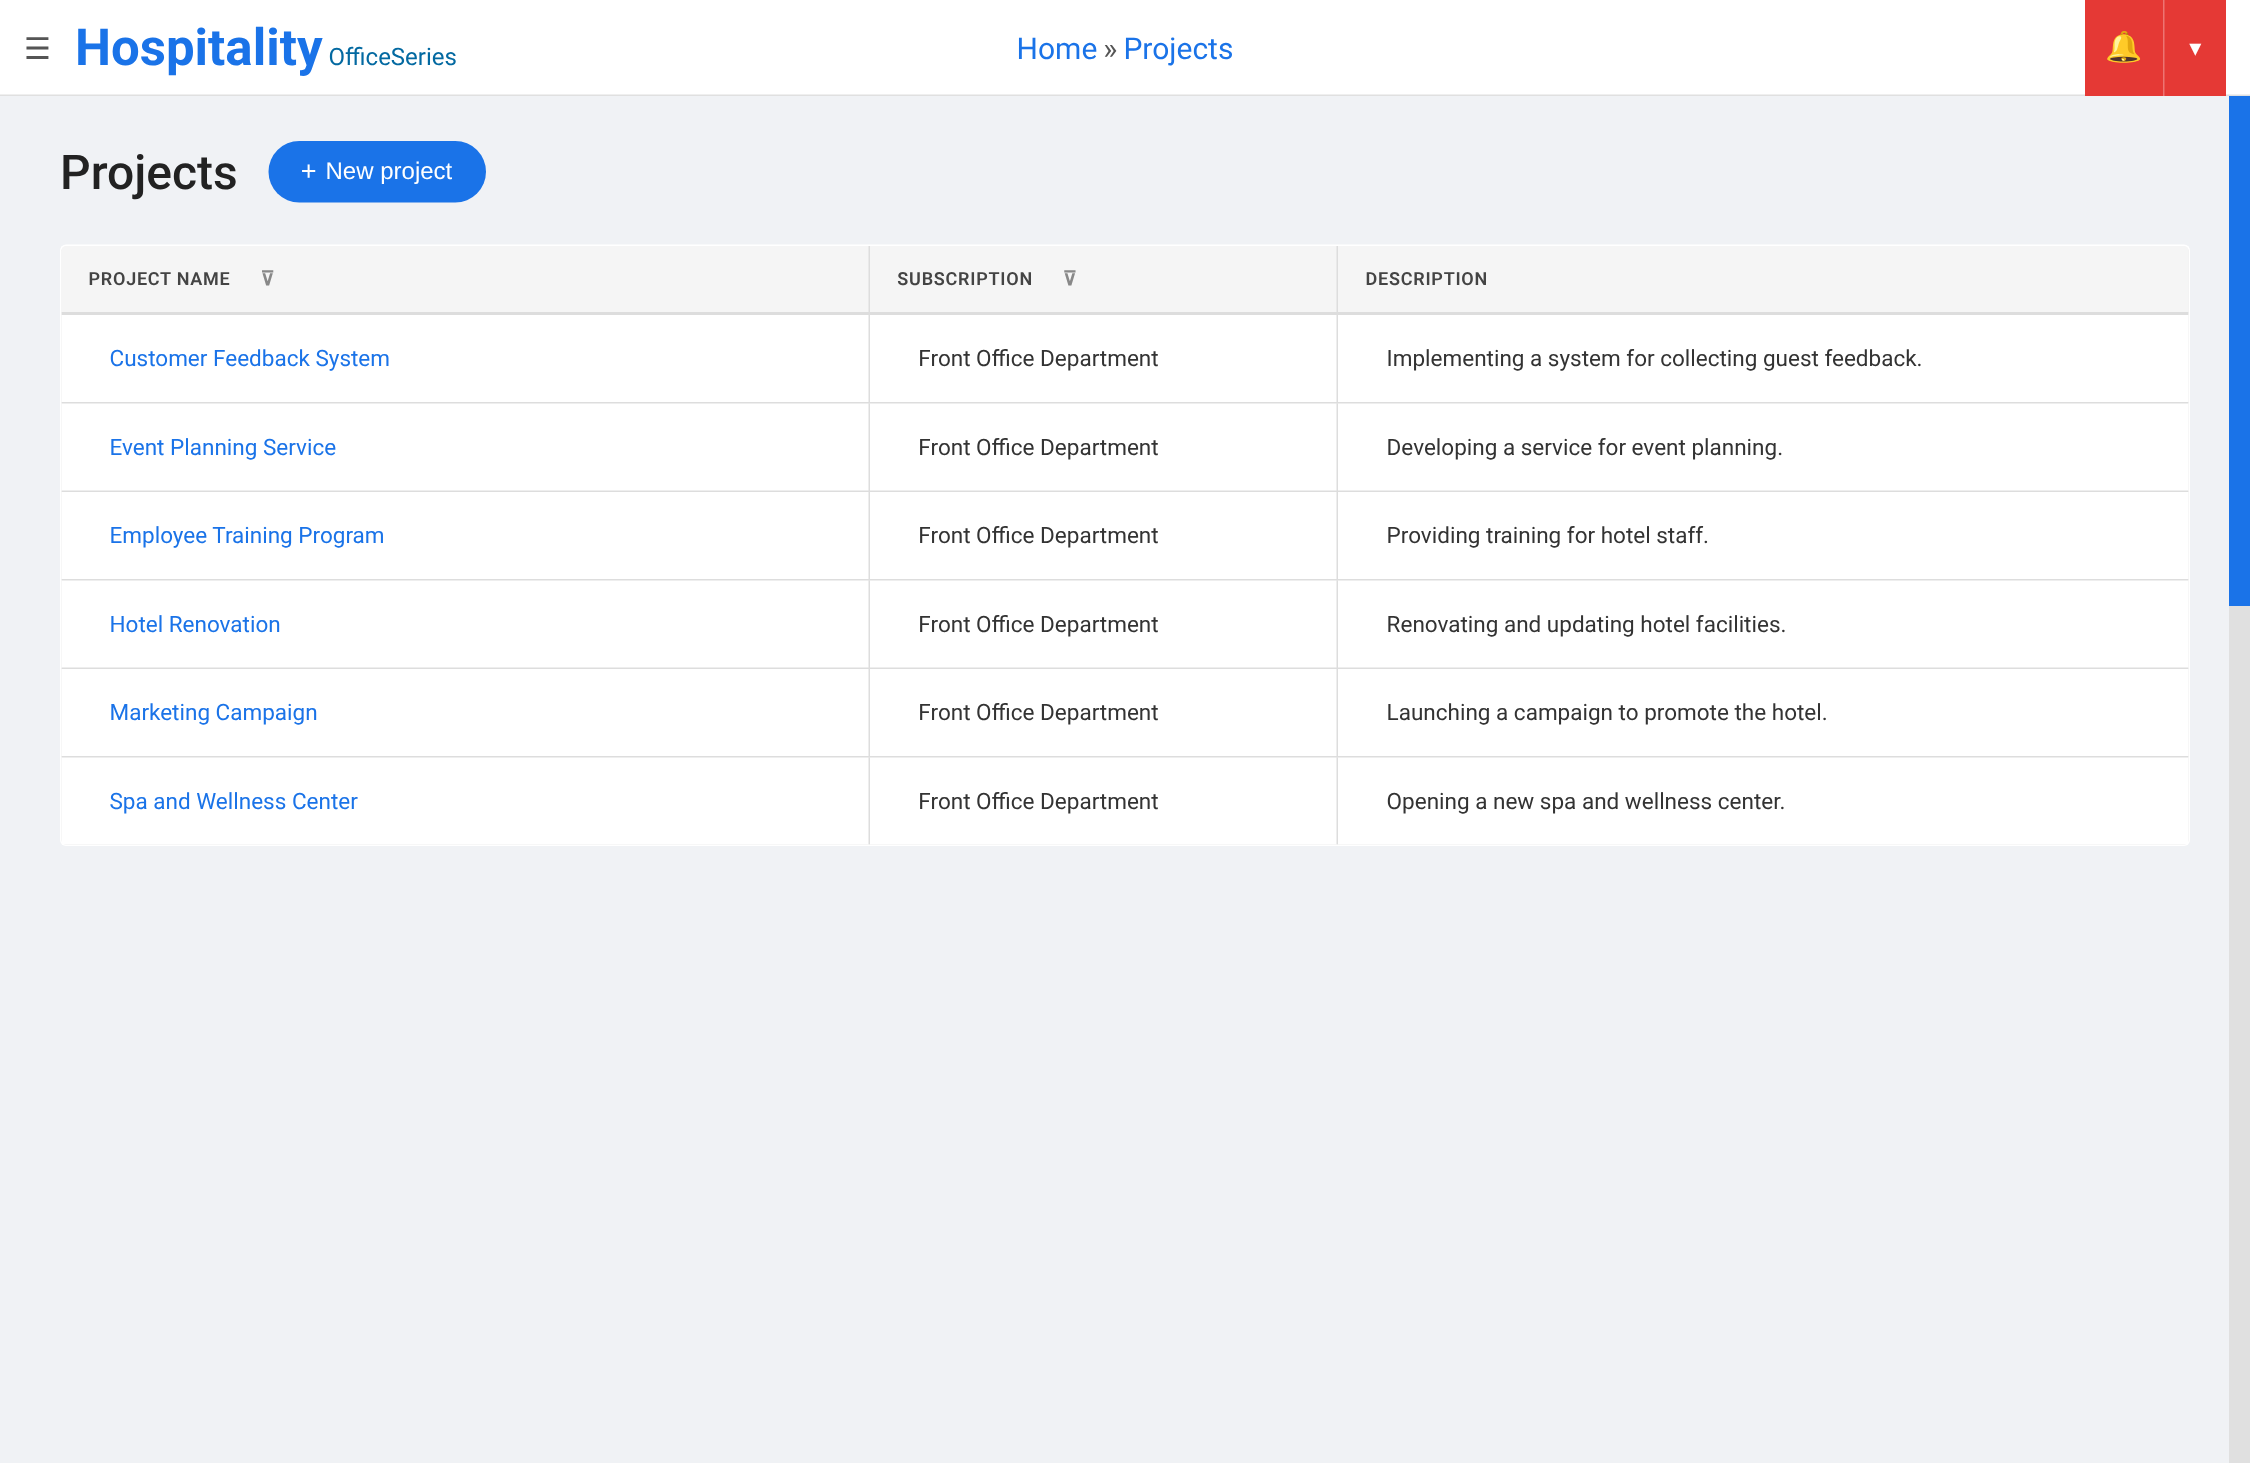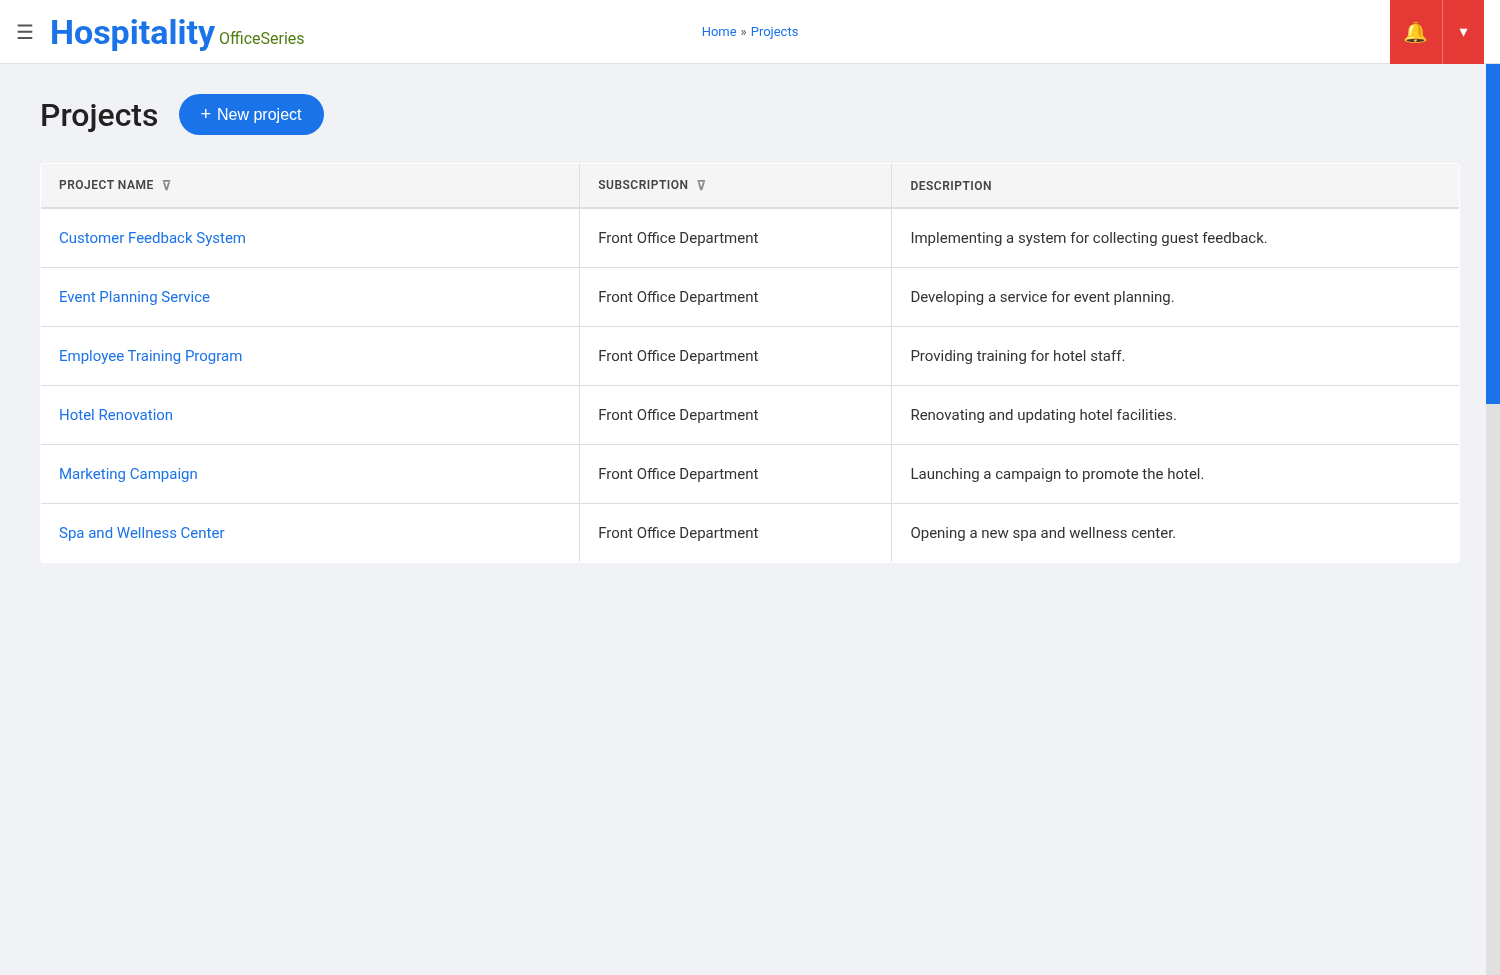--- a/index.html
+++ b/index.html
@@ -33,30 +33,30 @@
       margin-right: 20px;
     }
     .header-logo-text {
       font-size: 34px;
       font-weight: 700;
       color: #1a73e8;
       margin-right: 4px;
     }
     .header-logo-sub {
       font-size: 16px;
-      color: #4d7c0f;
+      color: #0369a1;
     }
     .header-breadcrumb {
       position: absolute;
       left: 50%;
       transform: translateX(-50%);
       display: flex;
       align-items: center;
       gap: 4px;
-      font-size: 13px;
+      font-size: 20px;
     }
     .breadcrumb-home {
       color: #1a73e8;
       cursor: pointer;
     }
     .breadcrumb-sep {
       color: #555;
     }
     .breadcrumb-current {
       color: #1a73e8;
@@ -167,29 +167,29 @@
       color: #444;
       letter-spacing: 0.5px;
       text-transform: uppercase;
       border-right: 1px solid #ddd;
     }
     .projects-table th:last-child {
       border-right: none;
     }
     .th-inner {
       display: flex;
-      align-items: flex-start;
-      gap: 8px;
+      align-items: center;
+      gap: 20px;
     }
     .filter-icon {
       color: #888;
       font-size: 13px;
     }
     .projects-table td {
-      padding: 20px 18px;
+      padding: 20px 32px;
       border-right: 1px solid #ddd;
       border-bottom: 1px solid #ddd;
       font-size: 15px;
       color: #333;
       vertical-align: middle;
     }
     .projects-table td:last-child {
       border-right: none;
       margin-top: 24px;
     }

